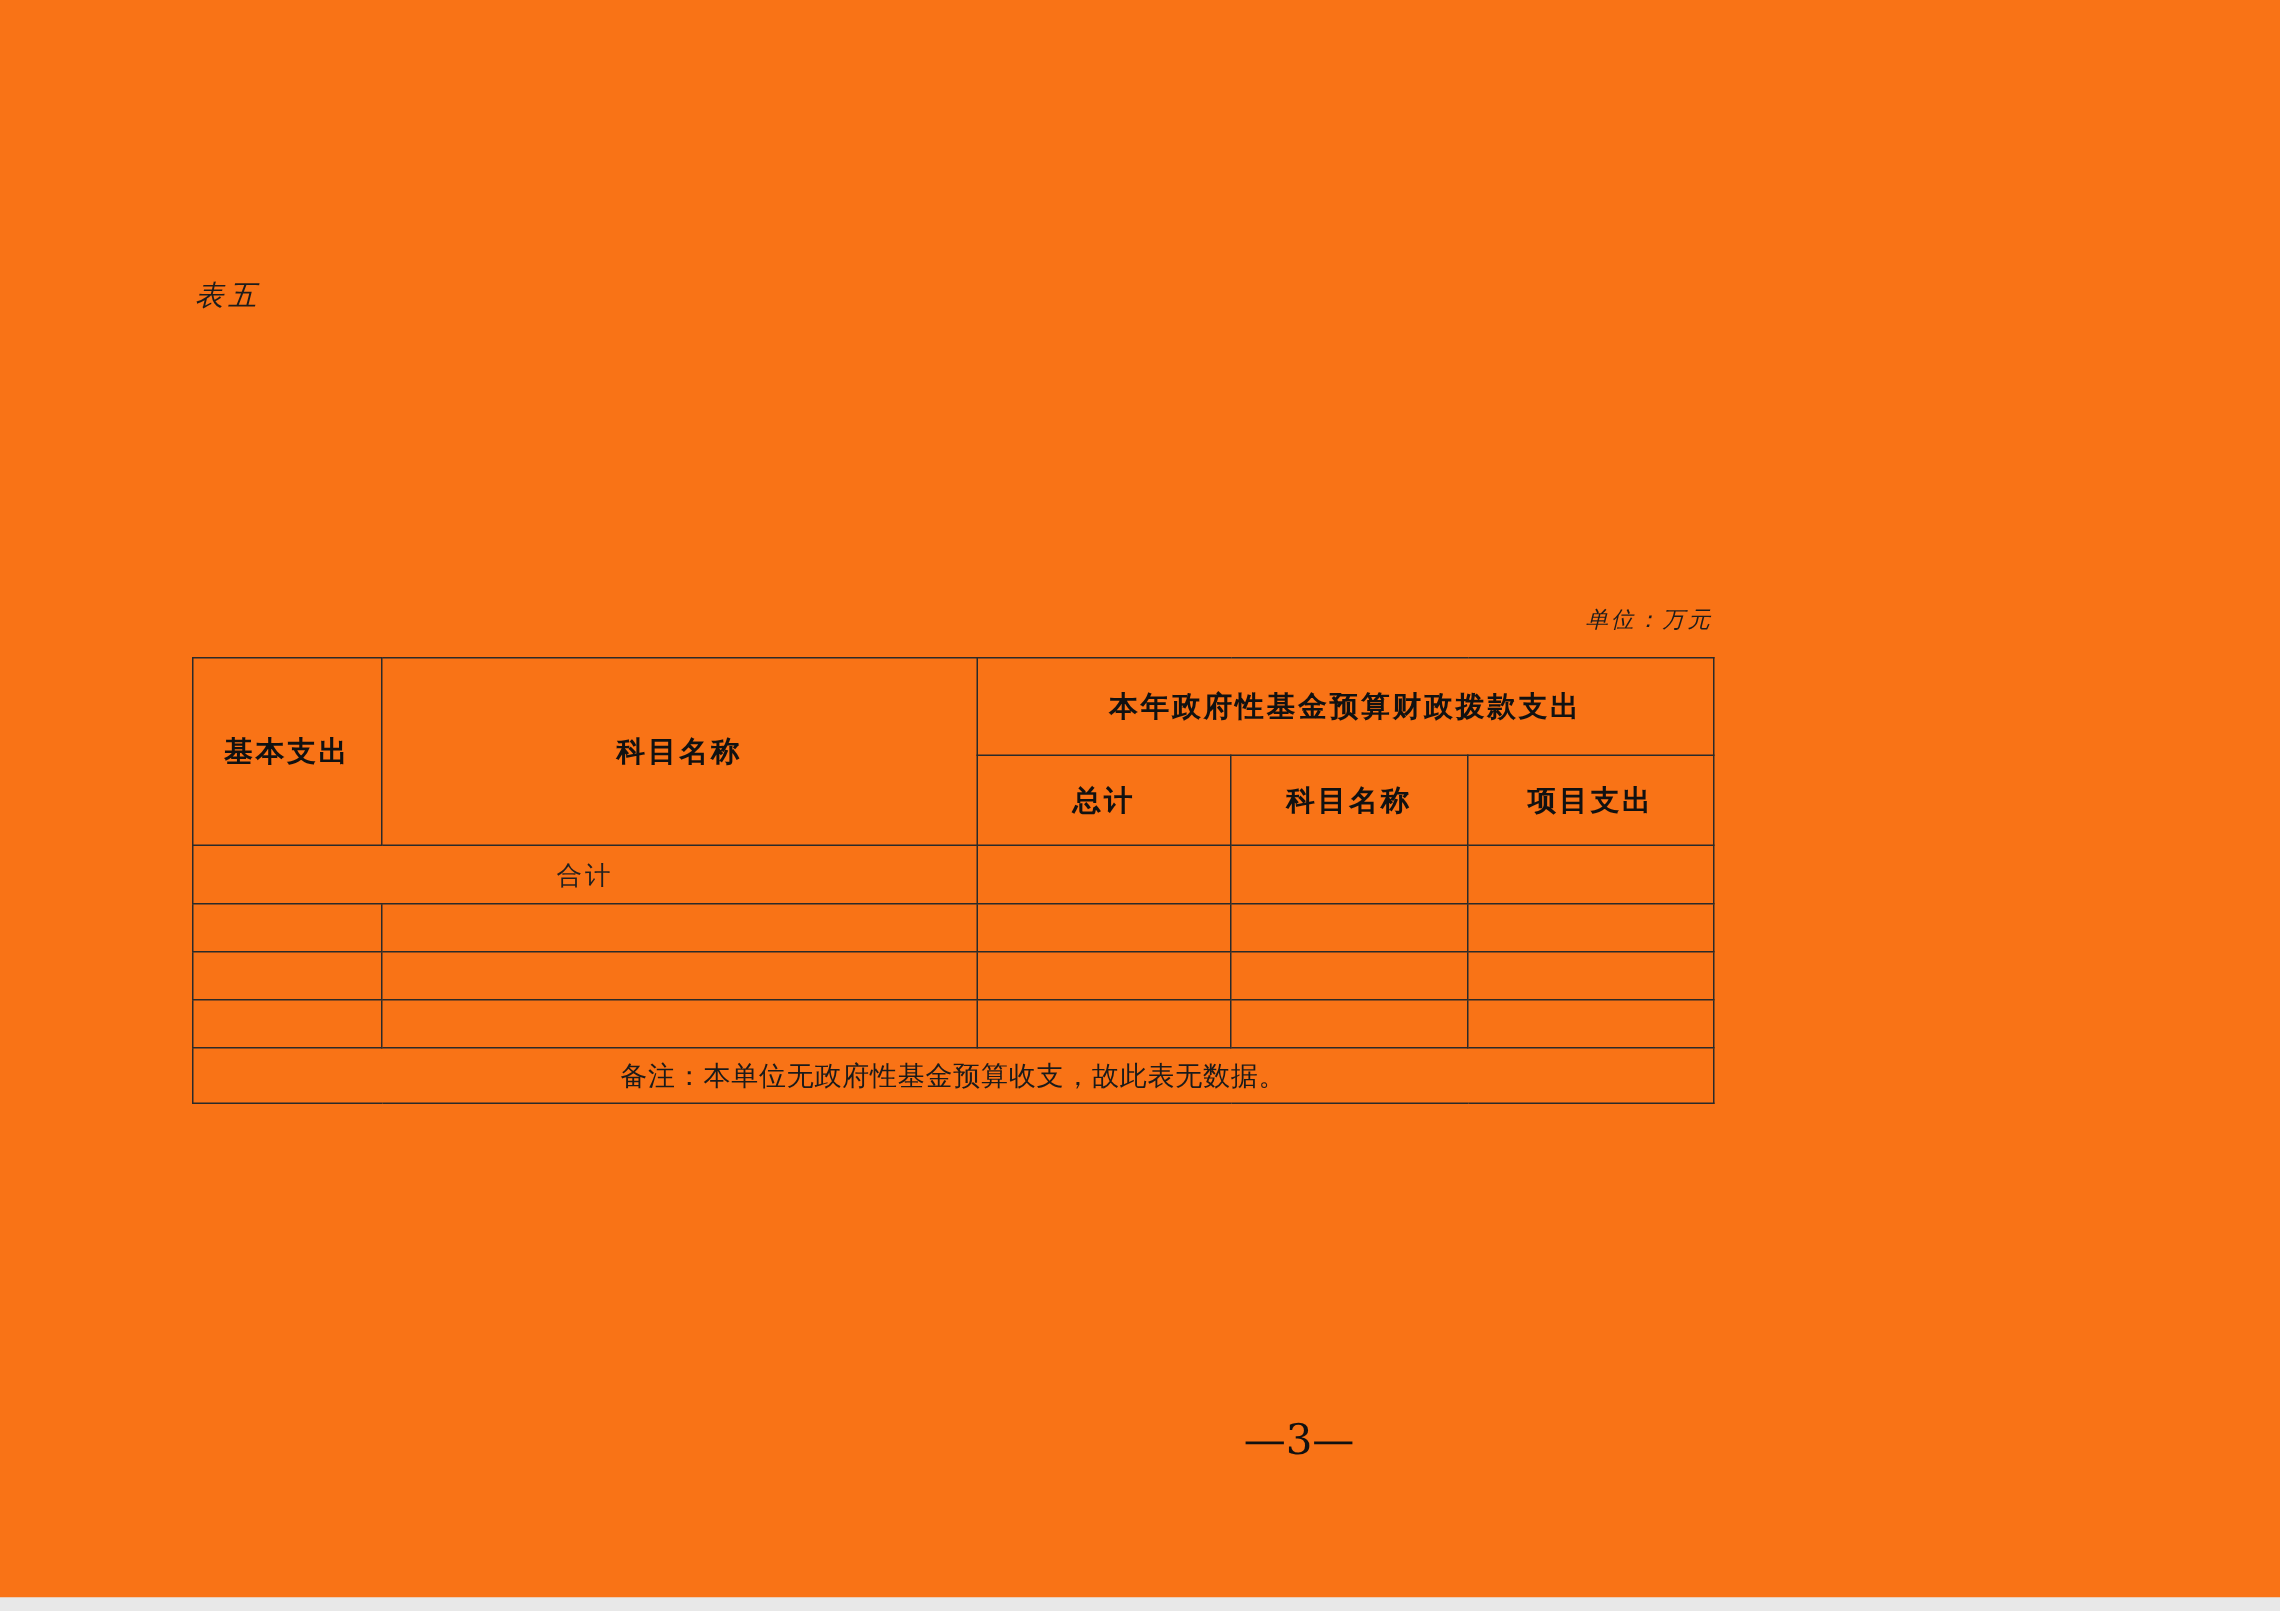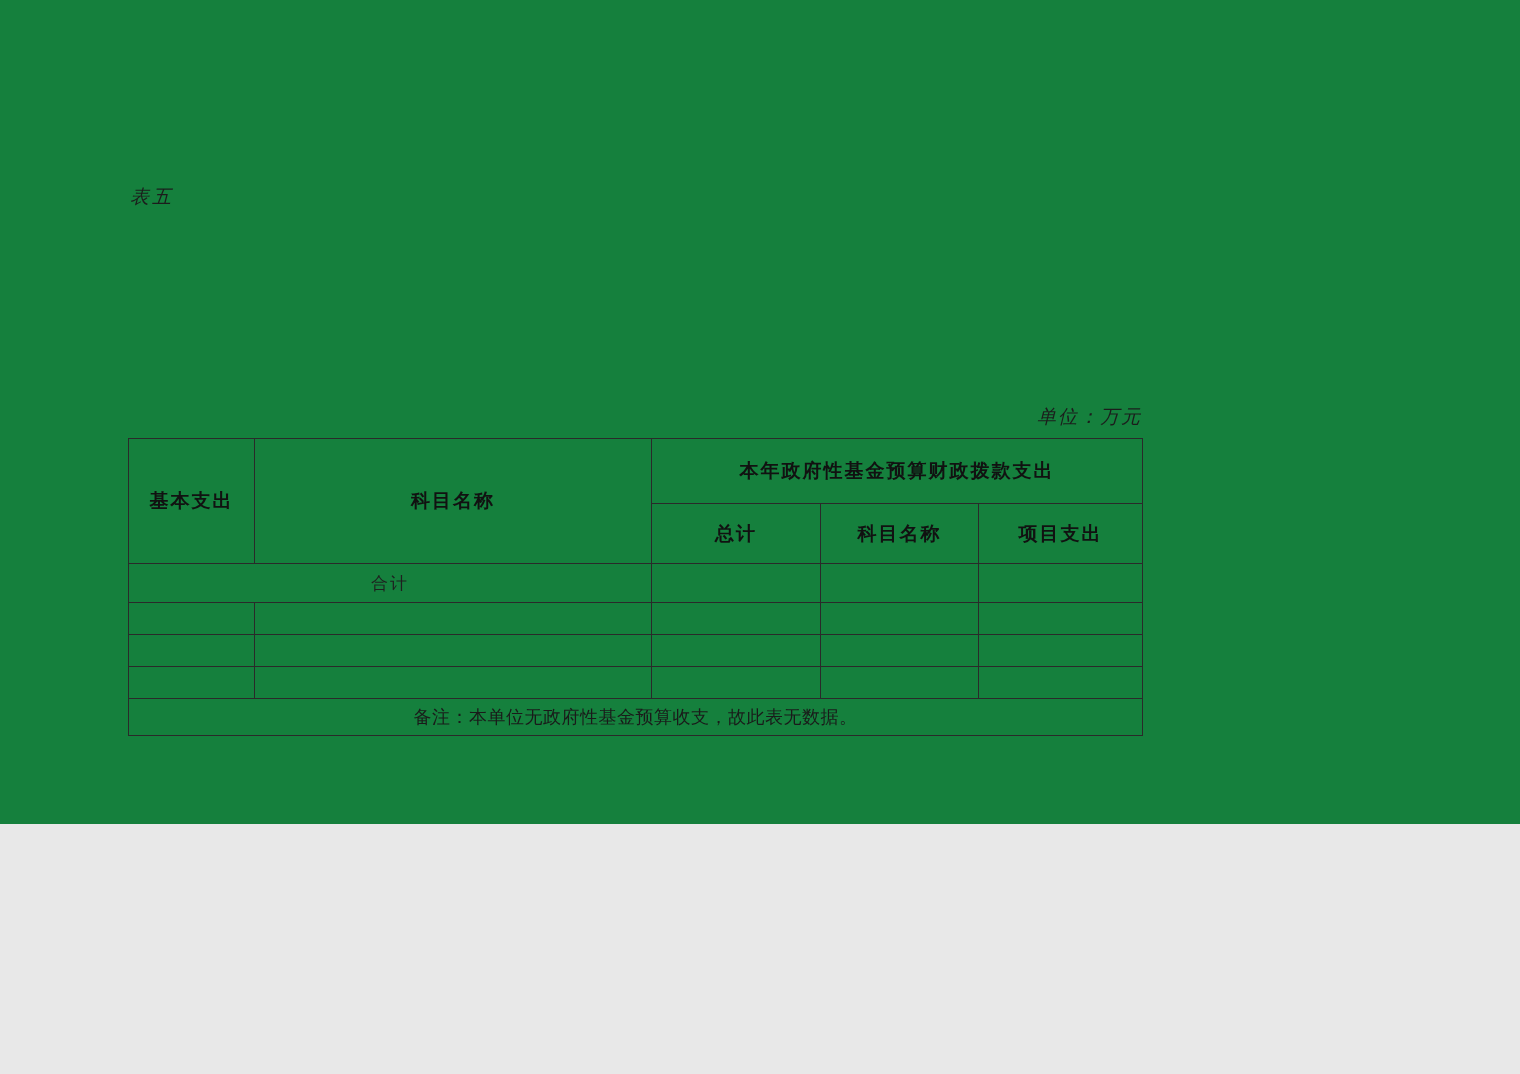--- a/index.html
+++ b/index.html
@@ -1,21 +1,21 @@
 <!DOCTYPE html>
 <html><head>
 <meta charset="utf-8">
 <style>
   * { margin: 0; padding: 0; box-sizing: border-box; }
   html, body { background: #e8e8e8; }
   .page {
     position: relative;
     width: 1520px;
-    height: 824px;
-    background: #15803d;
+    height: 1065px;
+    background: #f97316;
     color: #111111;
     overflow: hidden;
     font-family: "DejaVu Serif", "Liberation Serif", serif;
   }
   .corner-label {
     position: absolute;
     left: 130px;
     top: 184px;
     font-style: italic;
     font-size: 19px;
@@ -33,21 +33,21 @@
     letter-spacing: 1px;
     color: #0d0d0d;
   }
   .unit-label {
     position: absolute;
     left: 128px;
     top: 404px;
     width: 1014px;
     text-align: right;
     font-style: italic;
-    font-size: 19px;
+    font-size: 15px;
     letter-spacing: 2px;
     color: #1c1c1c;
   }
   table.budget {
     position: absolute;
     left: 128px;
     top: 438px;
     width: 1014px;
     border-collapse: collapse;
     table-layout: fixed;

